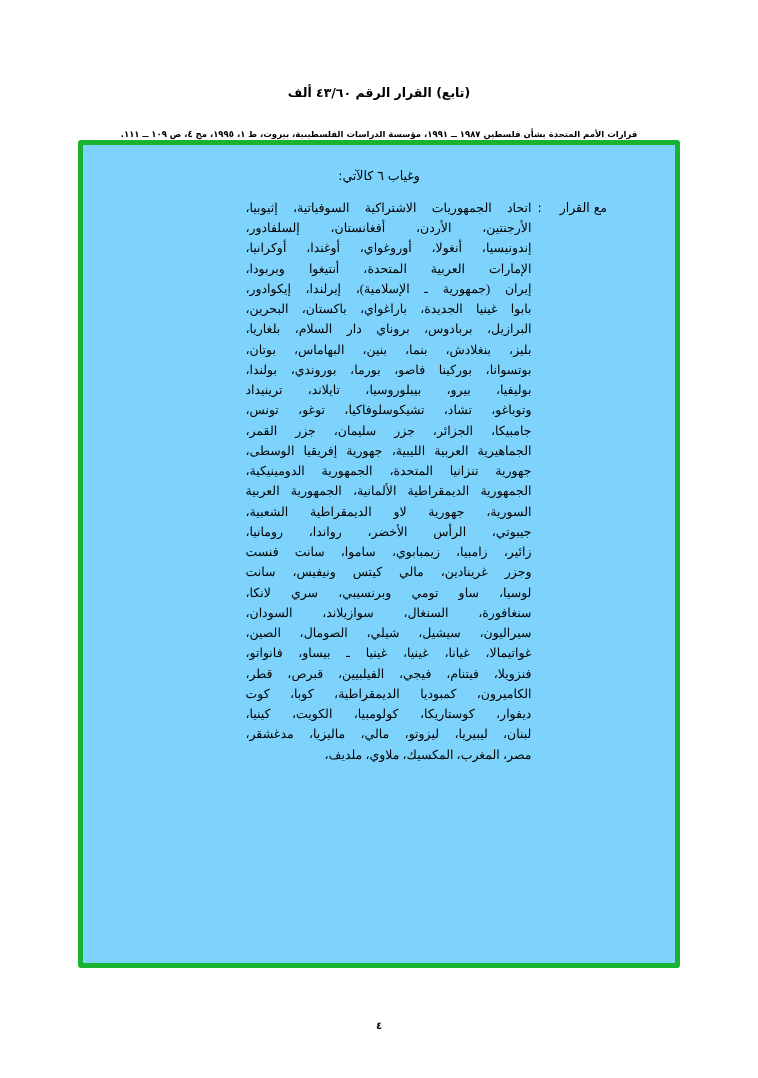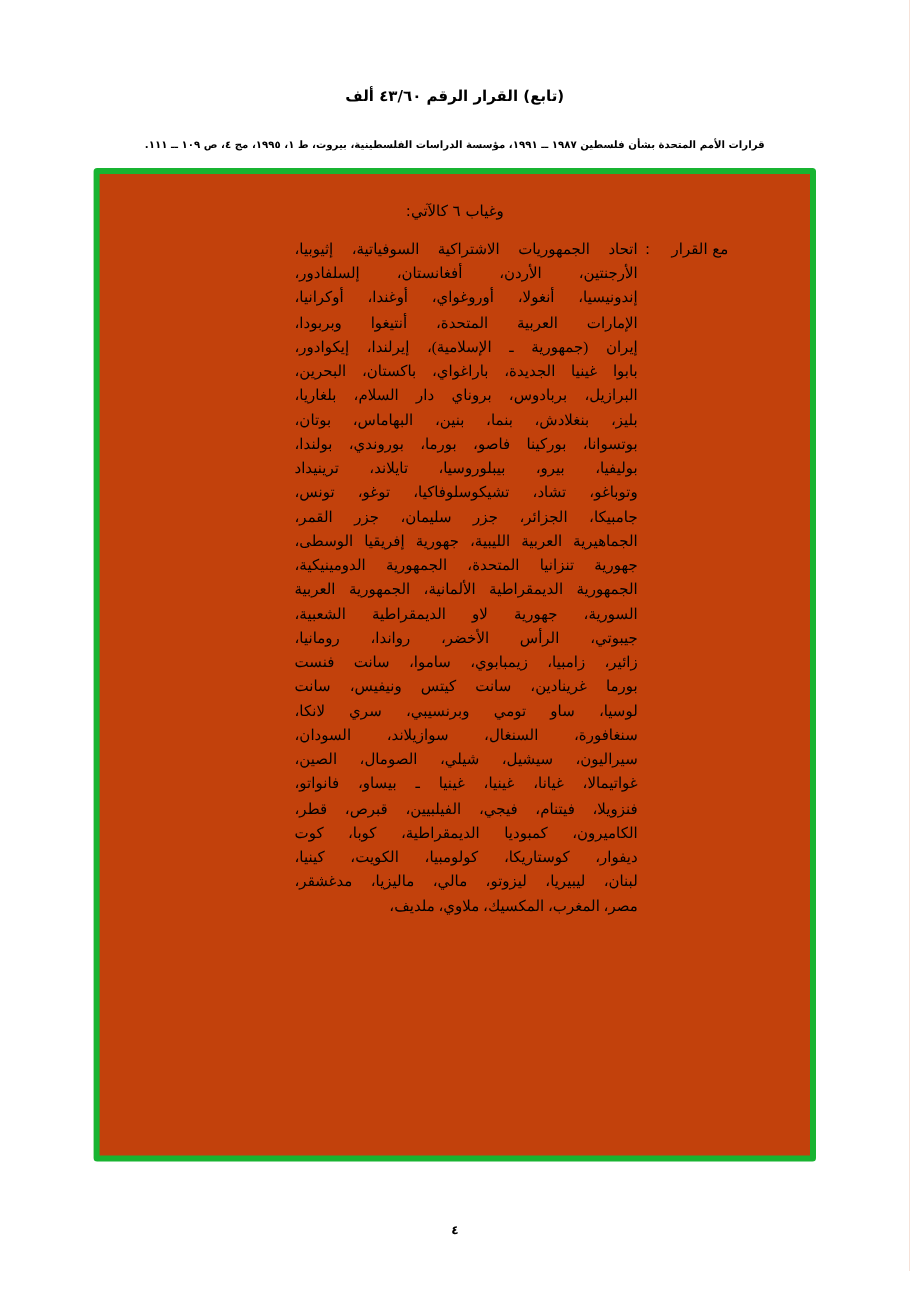--- a/index.html
+++ b/index.html
@@ -13,21 +13,21 @@
     font-family: "DejaVu Sans", sans-serif;
     color: #000000;
     position: relative;
     overflow: hidden;
   }
   .page {
     position: relative;
     width: 758px;
     height: 1078px;
     box-sizing: border-box;
-    padding: 0;
+    padding: 13px;
   }
   .header {
     text-align: center;
     padding-top: 72px;
   }
   .header-title {
     font-size: 12.5px;
     font-weight: bold;
     letter-spacing: 0px;
     direction: rtl;
@@ -43,21 +43,21 @@
   }
   .frame {
     position: absolute;
     left: 78px;
     top: 140px;
     width: 602px;
     height: 828px;
     border: 5px solid #18b431;
     border-radius: 3px;
     box-sizing: border-box;
-    background: #c2410c;
+    background: #7dd3fc;
   }
   .content {
     position: absolute;
     left: 0;
     top: 0;
     width: 100%;
     height: 100%;
     box-sizing: border-box;
     padding: 22px 36px 10px 36px;
   }
@@ -151,21 +151,21 @@
           <span class="row">بوتسوانا، بوركينا فاصو، بورما، بوروندي، بولندا،</span>
           <span class="row">بوليفيا، بيرو، بيبلوروسيا، تايلاند، ترينيداد</span>
           <span class="row">وتوباغو، تشاد، تشيكوسلوفاكيا، توغو، تونس،</span>
           <span class="row">جامبيكا، الجزائر، جزر سليمان، جزر القمر،</span>
           <span class="row">الجماهيرية العربية الليبية، جهورية إفريقيا الوسطى،</span>
           <span class="row">جهورية تنزانيا المتحدة، الجمهورية الدومينيكية،</span>
           <span class="row">الجمهورية الديمقراطية الألمانية، الجمهورية العربية</span>
           <span class="row">السورية، جهورية لاو الديمقراطية الشعبية،</span>
           <span class="row">جيبوتي، الرأس الأخضر، رواندا، رومانيا،</span>
           <span class="row">زائير، زامبيا، زيمبابوي، ساموا، سانت فنست</span>
-          <span class="row">بورما غرينادين، سانت كيتس ونيفيس، سانت</span>
+          <span class="row">وجزر غرينادين، مالي كيتس ونيفيس، سانت</span>
           <span class="row">لوسيا، ساو تومي وبرنسيبي، سري لانكا،</span>
           <span class="row">سنغافورة، السنغال، سوازيلاند، السودان،</span>
           <span class="row">سيراليون، سيشيل، شيلي، الصومال، الصين،</span>
           <span class="row">غواتيمالا، غيانا، غينيا، غينيا ـ بيساو، فانواتو،</span>
           <span class="row">فنزويلا، فيتنام، فيجي، الفيلبيين، قبرص، قطر،</span>
           <span class="row">الكاميرون، كمبوديا الديمقراطية، كوبا، كوت</span>
           <span class="row">ديفوار، كوستاريكا، كولومبيا، الكويت، كينيا،</span>
           <span class="row">لبنان، ليبيريا، ليزوتو، مالي، ماليزيا، مدغشقر،</span>
           <span class="row last">مصر، المغرب، المكسيك، ملاوي، ملديف،</span>
         </div>

